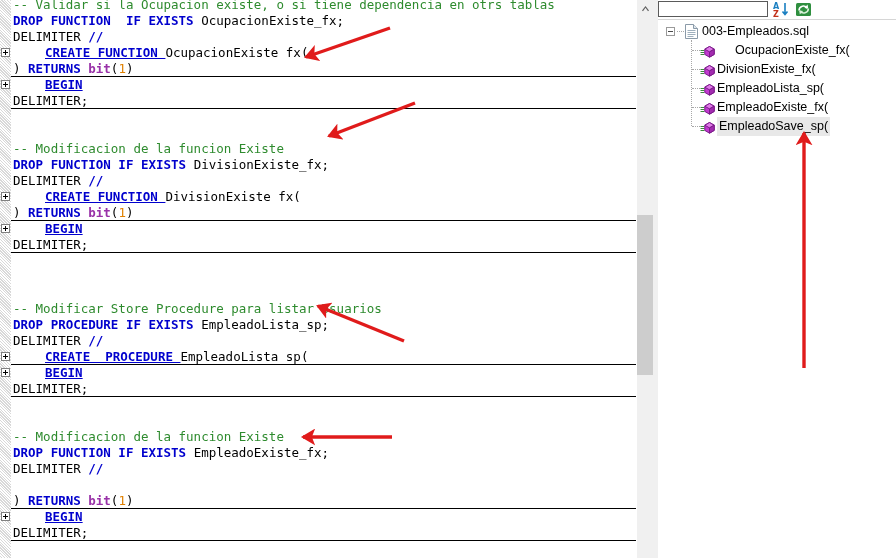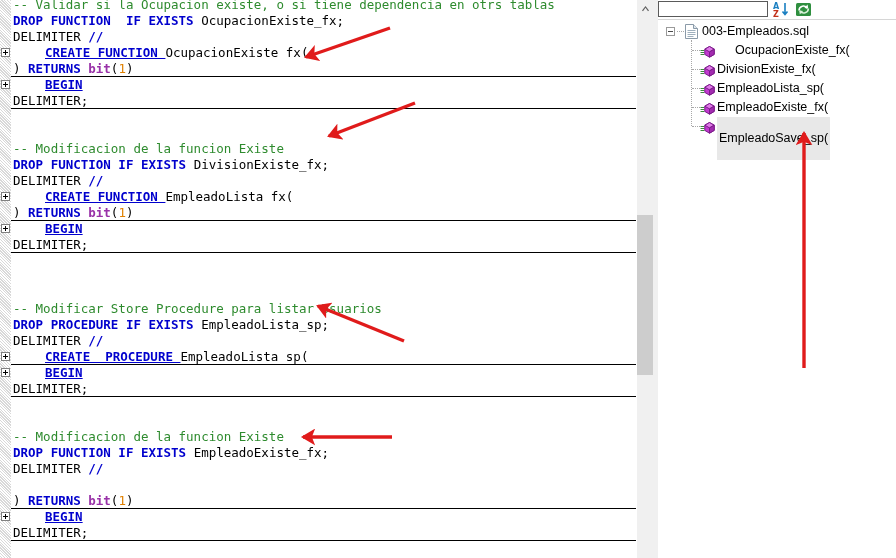--- a/index.html
+++ b/index.html
@@ -90,21 +90,21 @@
   #sort-icon{left:115px;}
   #refresh-icon{left:137px;}
 
   #tree{
     position:absolute;left:0;top:19px;width:238px;height:539px;
     border-top:1px solid #d6d6d6;
     font-family:"Liberation Sans", sans-serif;font-size:12.5px;color:#000;
   }
   .tnode{position:absolute;left:0;height:19px;line-height:19px;white-space:nowrap;}
   .tnode .tlabel{position:absolute;top:0;}
-  .tnode .tlabel.sel{background:#e8e8e8;padding:12px 2px;}
+  .tnode .tlabel.sel{background:#e8e8e8;padding:0 2px;}
 
   .expander{
     position:absolute;width:9px;height:9px;top:5px;
     border:1px solid #9a9a9a;background:#ffffff;box-sizing:border-box;
   }
   .expander::before{
     content:"";position:absolute;left:1px;top:3px;width:5px;height:1px;background:#4a4a4a;
   }
   .dotline{position:absolute;border-top:1px dotted #a8a8a8;height:0;}
   .dotvert{position:absolute;border-left:1px dotted #a8a8a8;width:0;}
@@ -130,21 +130,21 @@
         <div class="line" style="top: 61px;"><span class="txt"><span class="d">) </span><span class="k">RETURNS </span><span class="p">bit</span><span class="d">(</span><span class="n">1</span><span class="d">)</span></span></div>
         <div class="rule" style="top: 76px; width: 625px;"></div>
         <div class="line" style="top: 77px;"><span class="fold"></span><span class="txt"><span class="k u">BEGIN</span></span></div>
         <div class="line" style="top: 93px;"><span class="txt"><span class="d">DELIMITER;</span></span></div>
         <div class="rule" style="top: 108px; width: 625px;"></div>
         <div class="line" style="top: 109px;"><span class="txt"></span></div>
         <div class="line" style="top: 125px;"><span class="txt"></span></div>
         <div class="line" style="top: 141px;"><span class="txt"><span class="c">-- Modificacion de la funcion Existe</span></span></div>
         <div class="line" style="top: 157px;"><span class="txt"><span class="k">DROP FUNCTION IF EXISTS </span><span class="d">DivisionExiste_fx;</span></span></div>
         <div class="line" style="top: 173px;"><span class="txt"><span class="d">DELIMITER </span><span class="k">//</span></span></div>
-        <div class="line" style="top: 189px;"><span class="fold"></span><span class="txt"><span class="k u">CREATE FUNCTION </span><span class="d">EmpleadoLista fx(</span></span></div>
+        <div class="line" style="top: 189px;"><span class="fold"></span><span class="txt"><span class="k u">CREATE FUNCTION </span><span class="d">DivisionExiste fx(</span></span></div>
         <div class="line" style="top: 205px;"><span class="txt"><span class="d">) </span><span class="k">RETURNS </span><span class="p">bit</span><span class="d">(</span><span class="n">1</span><span class="d">)</span></span></div>
         <div class="rule" style="top: 220px; width: 625px;"></div>
         <div class="line" style="top: 221px;"><span class="fold"></span><span class="txt"><span class="k u">BEGIN</span></span></div>
         <div class="line" style="top: 237px;"><span class="txt"><span class="d">DELIMITER;</span></span></div>
         <div class="rule" style="top: 252px; width: 625px;"></div>
         <div class="line" style="top: 253px;"><span class="txt"></span></div>
         <div class="line" style="top: 269px;"><span class="txt"></span></div>
         <div class="line" style="top: 285px;"><span class="txt"></span></div>
         <div class="line" style="top: 301px;"><span class="txt"><span class="c">-- Modificar Store Procedure para listar Usuarios</span></span></div>
         <div class="line" style="top: 317px;"><span class="txt"><span class="k">DROP PROCEDURE IF EXISTS </span><span class="d">EmpleadoLista_sp;</span></span></div>

